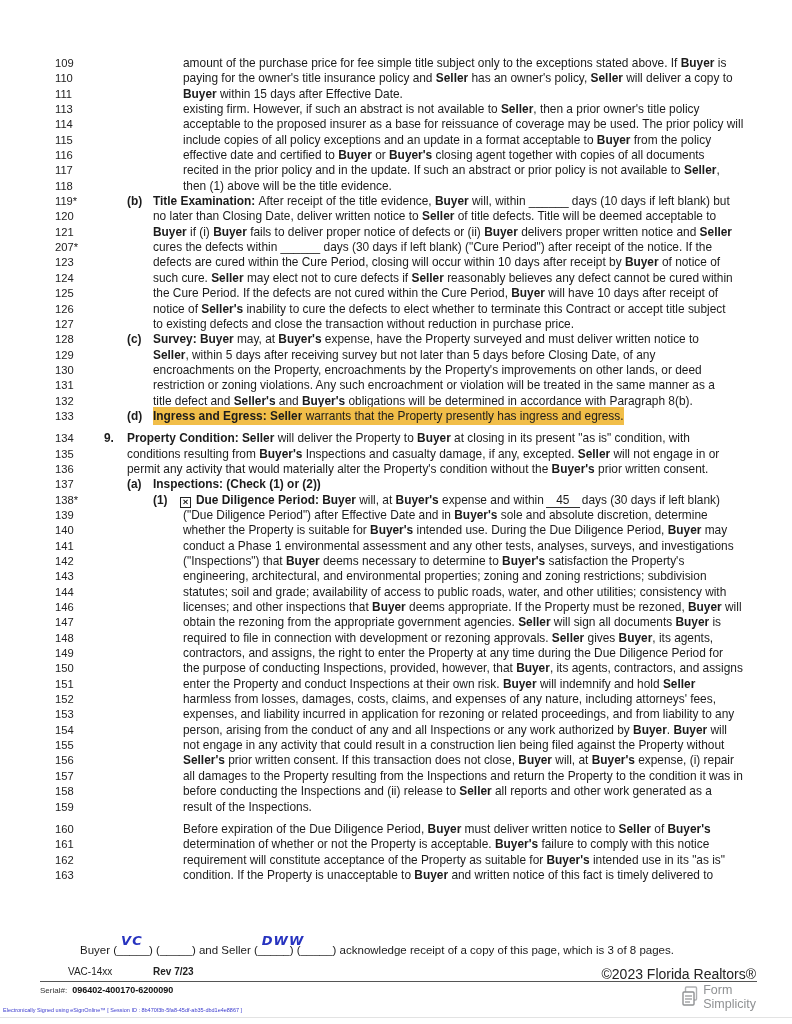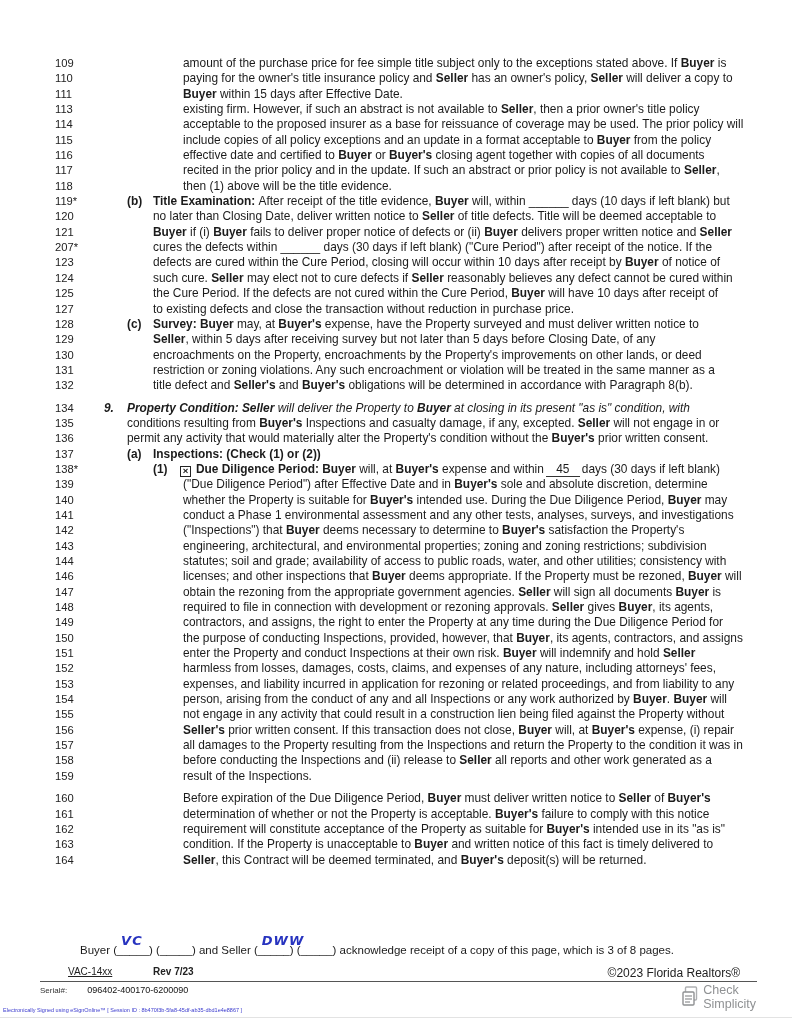--- a/index.html
+++ b/index.html
@@ -6,21 +6,21 @@
   .page{
     position:relative;width:792px;height:1024px;background:#ffffff;overflow:hidden;
     font-family:"Liberation Sans","DejaVu Sans",sans-serif;color:#1b1b1b;
   }
   
   #doc-lines{position:absolute;top:56px;left:47px;right:14px;margin-left:8px;}
   .line{display:flex;height:15.35px;line-height:15.35px;font-size:11.9px;white-space:nowrap;}
   .line.gap{margin-top:7px;}
   .num{flex:0 0 49px;width:49px;font-size:11.2px;color:#222;}
   .txt{flex:1 1 auto;}
-  .ind1{padding-left:0;font-style:italic;}
+  .ind1{padding-left:0;}
   .ind2{padding-left:23px;}
   .ind3{padding-left:49px;}
   .ind4{padding-left:79px;}
   .bold{font-weight:bold;}
   .marker{display:inline-block;width:26px;font-weight:bold;}
   .marker1{display:inline-block;width:23px;font-weight:bold;}
   .hl{background:var(--hl,#F1BE49);padding:1.5px 0 2px;}
   .cbx{
     display:inline-block;width:9px;height:9px;border:1.2px solid #222;
     margin:0 5px 0 1px;vertical-align:-1px;text-align:center;
@@ -34,26 +34,26 @@
   .sig-row{position:absolute;top:943px;left:80px;font-size:11.5px;line-height:14px;white-space:nowrap;}
   .blank-wrap{position:relative;display:inline-block;}
   .blank{letter-spacing:0;}
   .initial{
     position:absolute;left:4px;bottom:9px;
     font-family:"DejaVu Sans",sans-serif;font-style:italic;font-weight:bold;
     font-size:13px;letter-spacing:1px;color:var(--ink-blue,#2733BF);text-align:center;
   }
   
   .footer-formrow{position:absolute;top:966px;left:68px;right:36px;font-size:10px;color:#222;}
-  .footer-formcode{display:inline-block;text-decoration:underline;}
+  .footer-formcode{display:inline-block;}
   .footer-rev{display:inline-block;margin-left:38px;font-weight:bold;}
-  .footer-copyright{position:absolute;right:16px;top:0;font-size:12px;color:#222;}
+  .footer-copyright{position:absolute;right:0;top:0;font-size:14px;color:#222;}
   .footer-rule{position:absolute;top:981px;left:40px;right:35px;height:0;border-top:1px solid #555;}
   .footer-serialrow{position:absolute;top:985px;left:40px;font-size:8px;color:#333;}
-  .footer-serialnum{font-size:9px;font-weight:normal;color:#111;margin-left:20px;}
+  .footer-serialnum{font-size:9px;font-weight:bold;color:#111;margin-left:5px;}
   .fs-logo{position:absolute;top:984px;right:36px;display:flex;align-items:center;gap:5px;}
   .fs-logo-text{font-size:12.5px;line-height:13.5px;color:var(--logo-gray,#8F9193);}
   
   .esign{position:absolute;top:1007px;left:3px;font-size:5.5px;color:var(--esign-blue,#3A3ACD);white-space:nowrap;}
   .bottom-edge{position:absolute;top:1017px;left:0;right:0;height:1px;background:#e3e3e3;}
 </style>
 </head>
 <body>
 
 <div class="page">
@@ -117,20 +117,24 @@
       </div>
       <div class="line">
         <span class="num">124</span>
         <span class="txt ind3"><span>such cure. </span><span class="bold">Seller</span><span> may elect not to cure defects if </span><span class="bold">Seller</span><span> reasonably believes any defect cannot be cured within</span></span>
       </div>
       <div class="line">
         <span class="num">125</span>
         <span class="txt ind3"><span>the Cure Period. If the defects are not cured within the Cure Period, </span><span class="bold">Buyer</span><span> will have 10 days after receipt of</span></span>
       </div>
       <div class="line">
+        <span class="num">126</span>
+        <span class="txt ind3"><span>notice of </span><span class="bold">Seller's</span><span> inability to cure the defects to elect whether to terminate this Contract or accept title subject</span></span>
+      </div>
+      <div class="line">
         <span class="num">127</span>
         <span class="txt ind3"><span>to existing defects and close the transaction without reduction in purchase price.</span></span>
       </div>
       <div class="line">
         <span class="num">128</span>
         <span class="txt ind2"><span class="marker bold">(c)</span><span class="bold">Survey:  Buyer</span><span> may, at </span><span class="bold">Buyer's</span><span> expense, have the Property surveyed and must deliver written notice to</span></span>
       </div>
       <div class="line">
         <span class="num">129</span>
         <span class="txt ind3"><span class="bold">Seller</span><span>, within 5 days after receiving survey but not later than 5 days before Closing Date, of any</span></span>
@@ -139,20 +143,24 @@
         <span class="num">130</span>
         <span class="txt ind3"><span>encroachments on the Property, encroachments by the Property's improvements on other lands, or deed</span></span>
       </div>
       <div class="line">
         <span class="num">131</span>
         <span class="txt ind3"><span>restriction or zoning violations. Any such encroachment or violation will be treated in the same manner as a</span></span>
       </div>
       <div class="line">
         <span class="num">132</span>
         <span class="txt ind3"><span>title defect and </span><span class="bold">Seller's</span><span> and </span><span class="bold">Buyer's</span><span> obligations will be determined in accordance with Paragraph 8(b).</span></span>
+      </div>
+      <div class="line">
+        <span class="num">133</span>
+        <span class="txt ind2"><span class="marker bold">(d)</span><span class="bold hl">Ingress and Egress:  Seller</span><span class="hl"> warrants that the Property presently has ingress and egress.</span></span>
       </div>
       <div class="line gap">
         <span class="num">134</span>
         <span class="txt ind1"><span class="marker1 bold">9.</span><span class="bold">Property Condition:  Seller</span><span> will deliver the Property to </span><span class="bold">Buyer</span><span> at closing in its present "as is" condition, with</span></span>
       </div>
       <div class="line">
         <span class="num">135</span>
         <span class="txt ind2"><span>conditions resulting from </span><span class="bold">Buyer's</span><span> Inspections and casualty damage, if any, excepted. </span><span class="bold">Seller</span><span> will not engage in or</span></span>
       </div>
       <div class="line">
@@ -255,24 +263,20 @@
         <span class="num">161</span>
         <span class="txt ind4"><span>determination of whether or not the Property is acceptable. </span><span class="bold">Buyer's</span><span> failure to comply with this notice</span></span>
       </div>
       <div class="line">
         <span class="num">162</span>
         <span class="txt ind4"><span>requirement will constitute acceptance of the Property as suitable for </span><span class="bold">Buyer's</span><span> intended use in its "as is"</span></span>
       </div>
       <div class="line">
         <span class="num">163</span>
         <span class="txt ind4"><span>condition. If the Property is unacceptable to </span><span class="bold">Buyer</span><span> and written notice of this fact is timely delivered to</span></span>
-      </div>
-      <div class="line">
-        <span class="num">164</span>
-        <span class="txt ind4"><span class="bold">Seller</span><span>, this Contract will be deemed terminated, and </span><span class="bold">Buyer's</span><span> deposit(s) will be returned.</span></span>
       </div>
     </div>
 
   <div class="sig-row">
     <span>Buyer (</span><span class="blank-wrap"><span class="initial">VC</span><span class="blank">_____</span></span><span>) (</span><span class="blank-wrap"><span class="blank">_____</span></span><span>) and Seller (</span><span class="blank-wrap"><span class="initial">DWW</span><span class="blank">_____</span></span><span>) (</span><span class="blank-wrap"><span class="blank">_____</span></span><span>) acknowledge receipt of a copy of this page, which is 3 of 8 pages.</span>
   </div>
 
   <div class="footer-formrow">
     <span class="footer-formcode">VAC-14xx</span>
     <span class="footer-rev">Rev 7/23</span>
@@ -289,21 +293,21 @@
     <span>
       <svg width="16" height="20" viewBox="0 0 16 20">
         <rect x="3.5" y="1" width="11" height="13" rx="1" fill="none" stroke="#aeb0b2" stroke-width="1.4"></rect>
         <rect x="1" y="6" width="11" height="13" rx="1" fill="#ffffff" stroke="#8F9193" stroke-width="1.4"></rect>
         <line x1="3" y1="10" x2="10" y2="10" stroke="#8F9193" stroke-width="1.2"></line>
         <line x1="3" y1="13" x2="10" y2="13" stroke="#8F9193" stroke-width="1.2"></line>
         <line x1="3" y1="16" x2="8" y2="16" stroke="#8F9193" stroke-width="1.2"></line>
       </svg>
     </span>
     <span class="fs-logo-text">
-      <span style="display:block">Check</span>
+      <span style="display:block">Form</span>
       <span style="display:block">Simplicity</span>
     </span>
   </div>
 
   <div class="esign">Electronically Signed using eSignOnline™ [ Session ID : 8b470f3b-5fa8-45df-ab35-dbd1e4e8867 ]</div>
   <div class="bottom-edge"></div>
 
 </div>
 
 </body></html>

